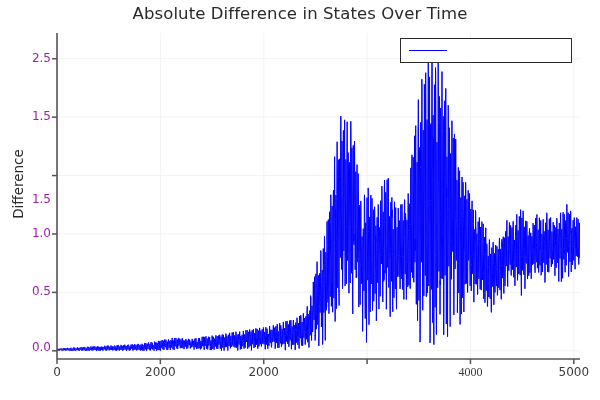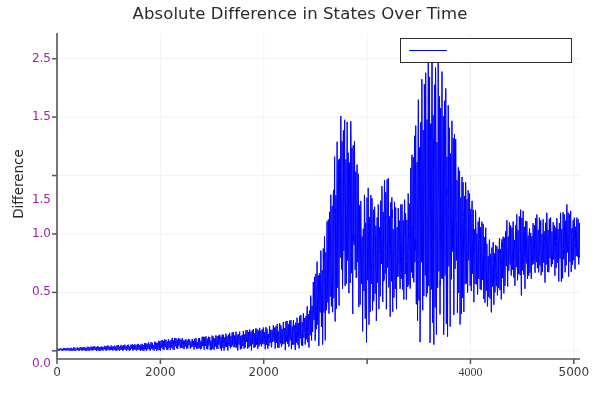--- a/index.html
+++ b/index.html
@@ -90,21 +90,21 @@
 <body>
 
 <div id="figure">
 
   <div class="chart-title">Absolute Difference in States Over Time</div>
 
   <div class="ylabel">Difference</div>
 
 
   <div class="ytick-wrap" id="ytick-wrap">
-      <div class="ytl" style="left: 7px; top: 356px;">0.0</div>
+      <div class="ytl" style="left: 7px; top: 340px;">0.0</div>
       <div class="ytl" style="left: 7px; top: 284.398px;">0.5</div>
       <div class="ytl" style="left: 7px; top: 225.975px;">1.0</div>
       <div class="ytl" style="left: 7px; top: 167.552px; margin-top: 24px;">1.5</div>
       <div class="ytl" style="left: 7px; top: 109.129px;">1.5</div>
       <div class="ytl" style="left: 7px; top: 50.7061px;">2.5</div>
     </div>
   <div class="ytick-wrap" id="xtick-wrap">
       <div class="xtl" style="left: 27px; top: 365px;">0</div>
       <div class="xtl" style="left: 130.36px; top: 365px;">2000</div>
       <div class="xtl" style="left: 233.719px; top: 365px;">2000</div>

